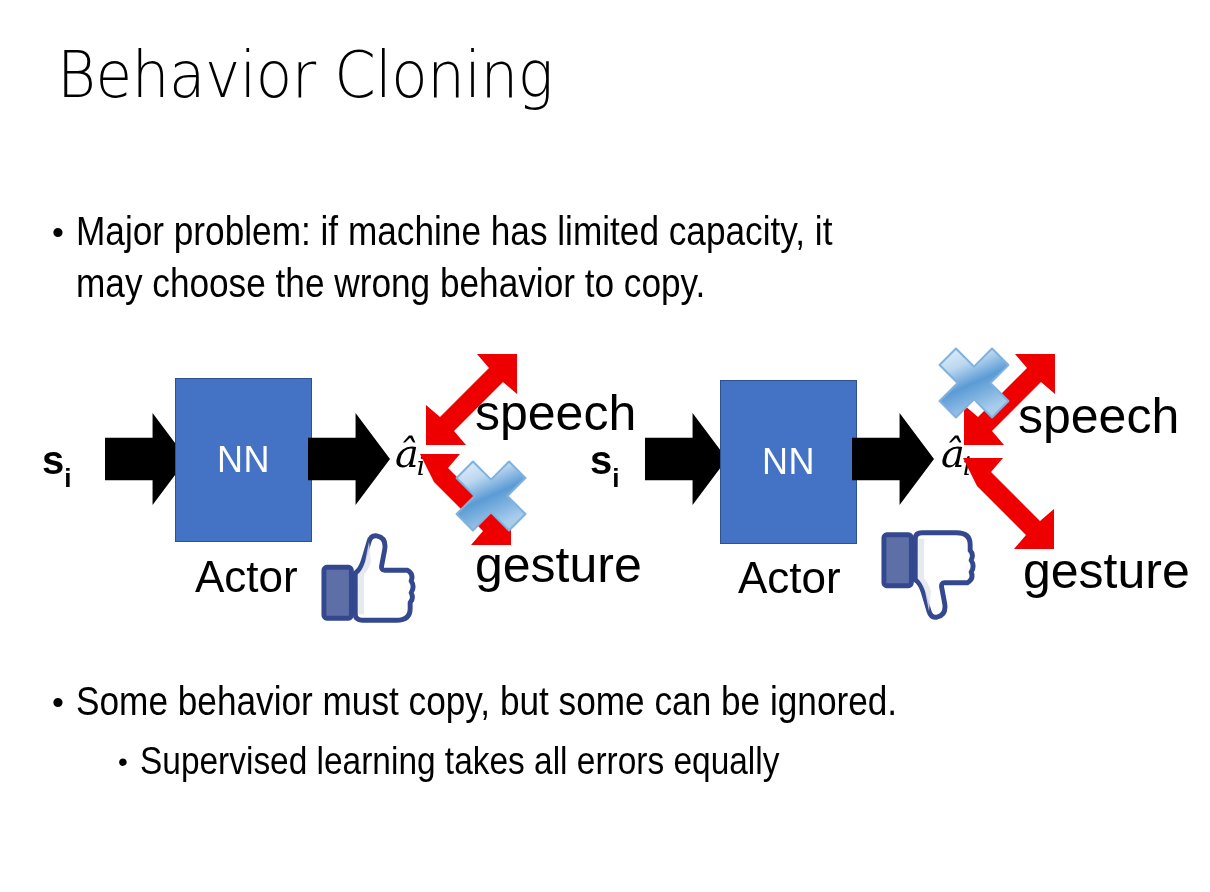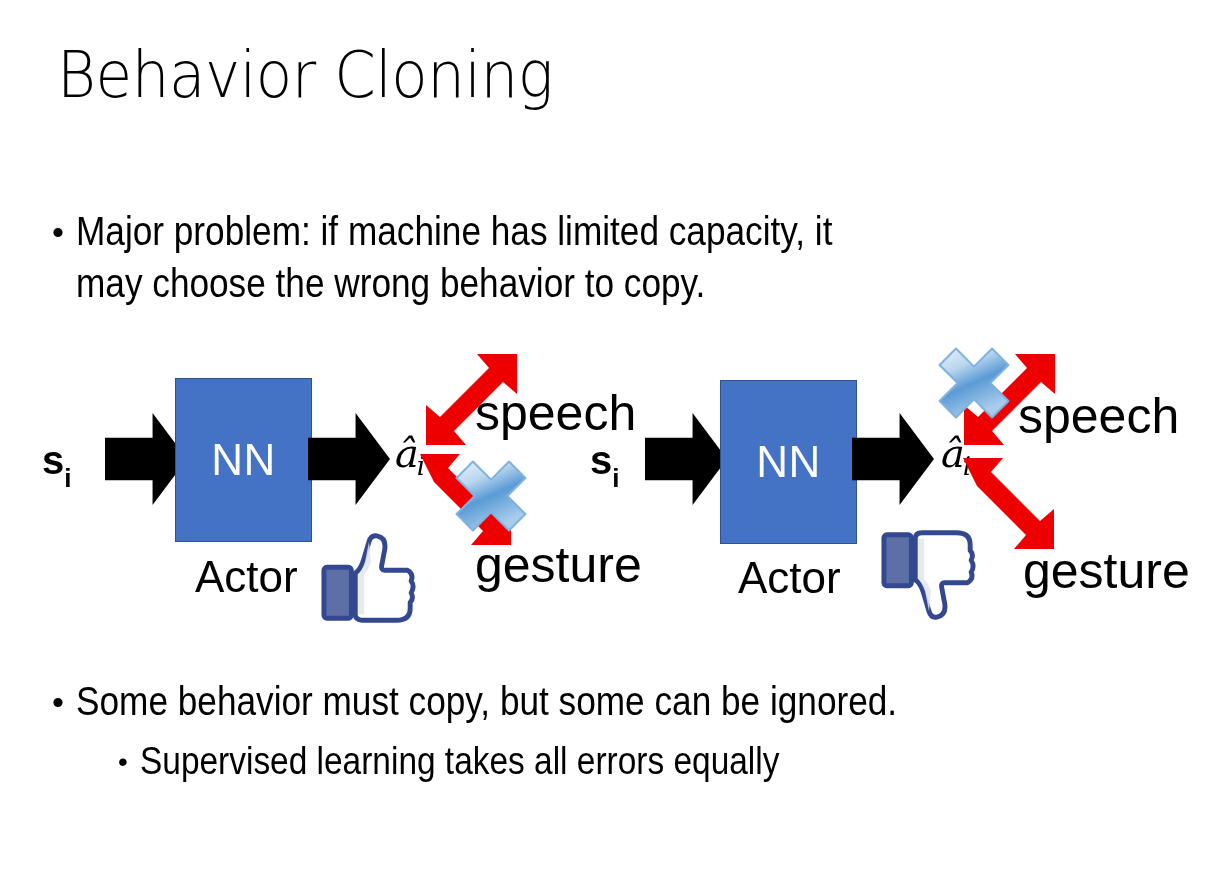--- a/index.html
+++ b/index.html
@@ -91,21 +91,21 @@
   .nn-box {
     position: absolute;
     background: #4472C4;
     border: 1px solid #2E528F;
     display: flex;
     align-items: center;
     justify-content: center;
   }
   .nn-box-label {
     color: #ffffff;
-    font-size: 44px;
+    font-size: 36px;
     font-weight: 400;
     letter-spacing: 0.5px;
   }
 
   .actor-label {
     position: absolute;
     font-size: 44px;
     color: #000000;
     white-space: nowrap;
   }

